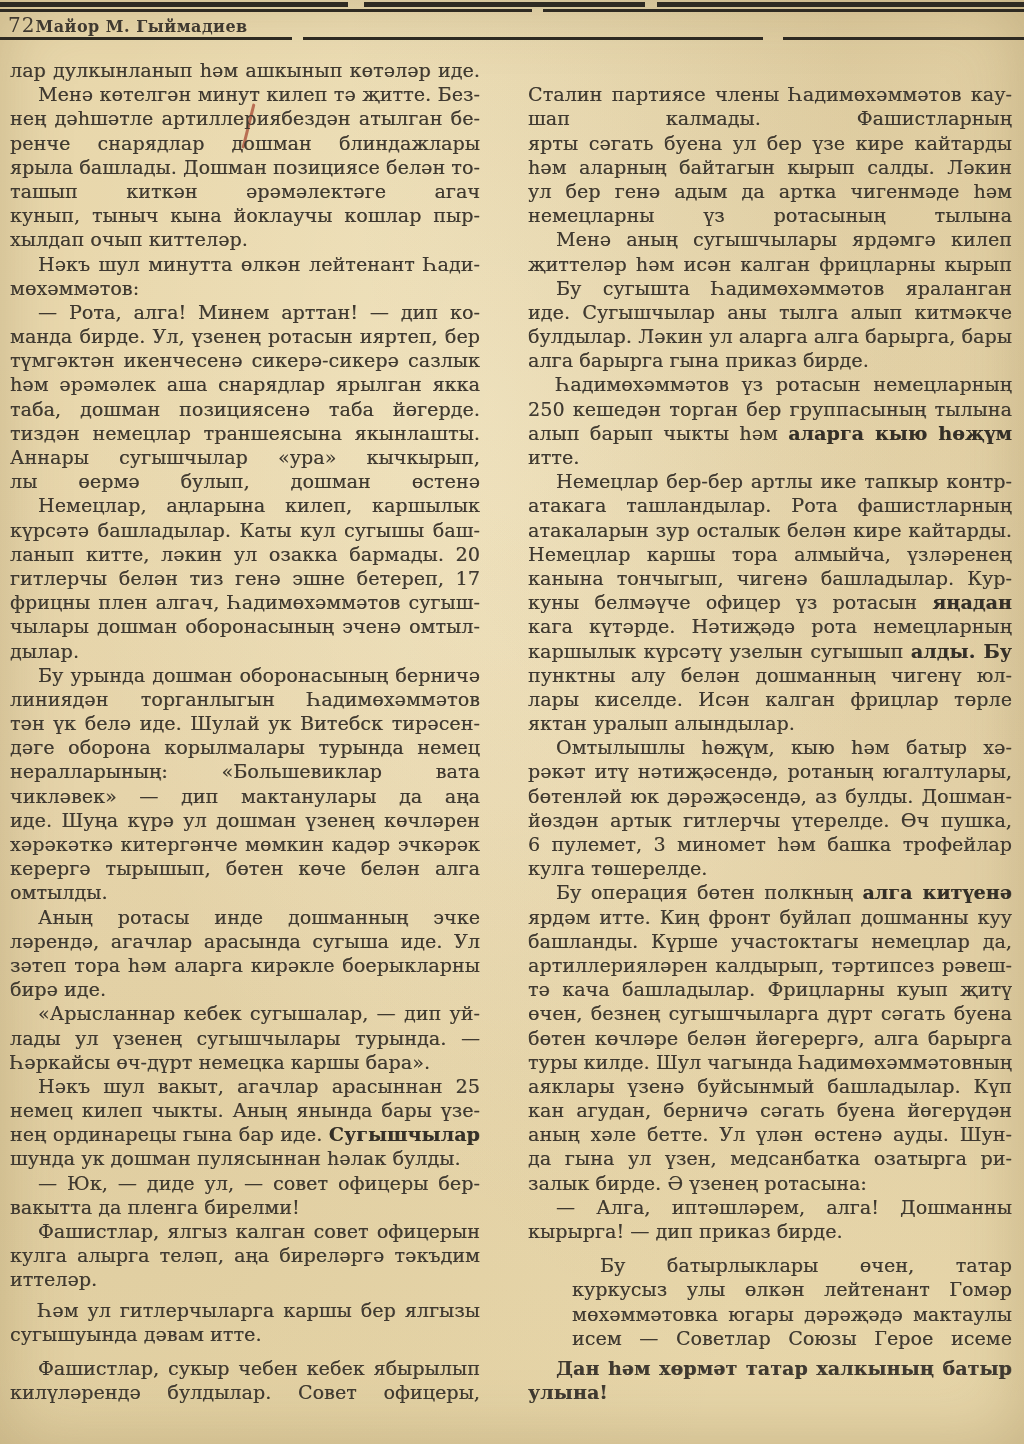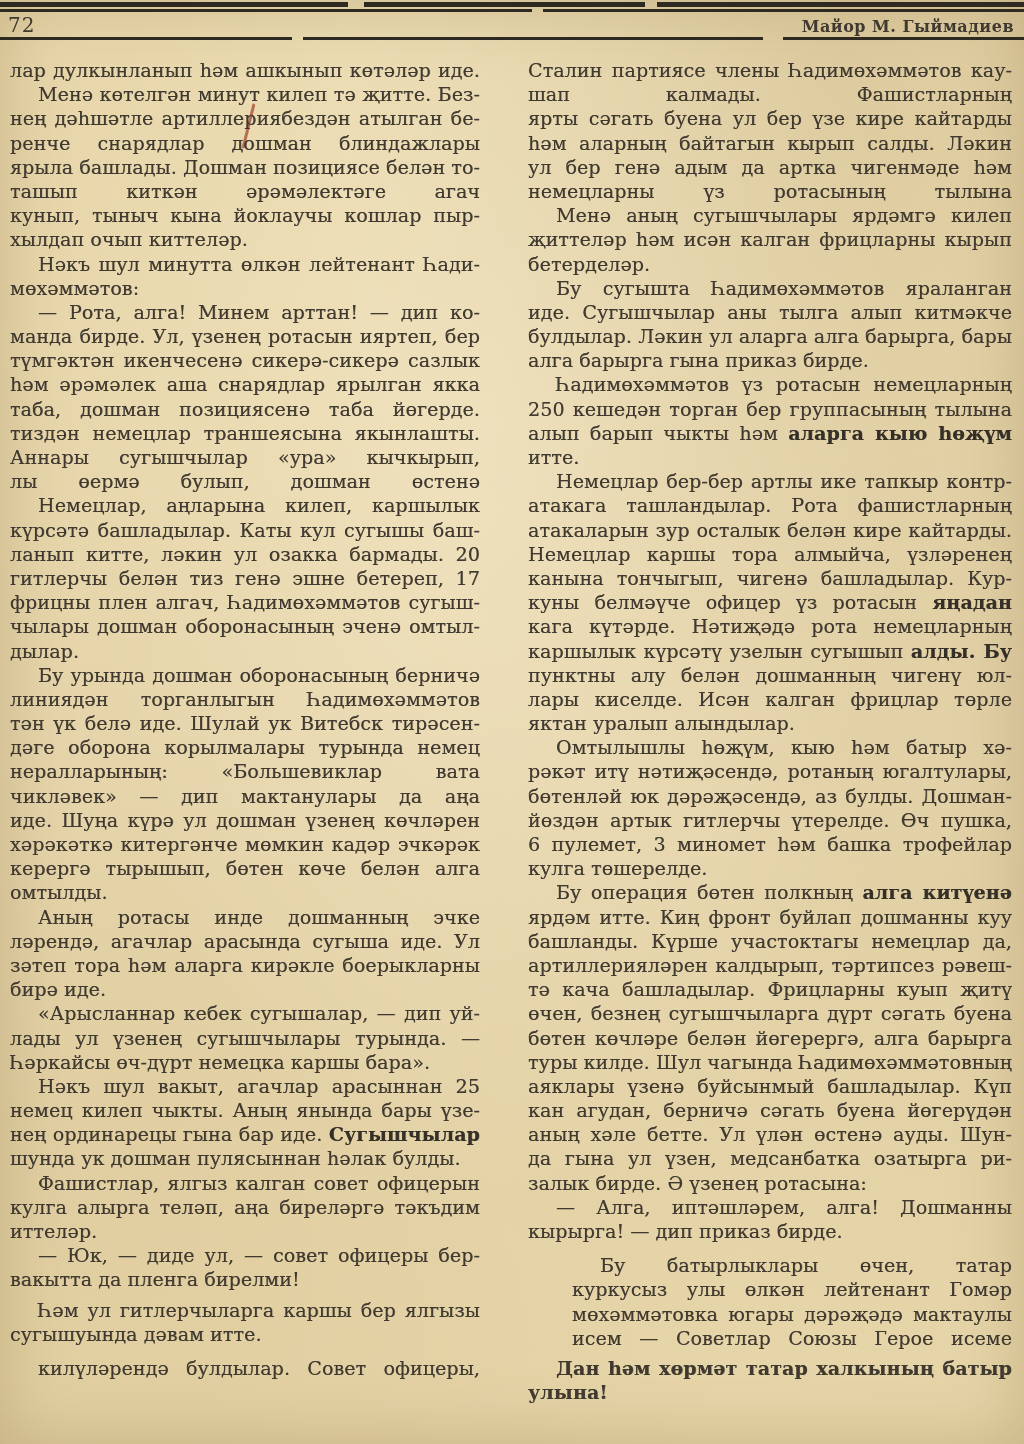--- a/index.html
+++ b/index.html
@@ -16,26 +16,26 @@
       radial-gradient(ellipse at 92% 60%, rgba(140,110,55,0.08), transparent 45%),
       linear-gradient(#e8d7ab, #ead9b0 55%, #e6d5a8);
     box-shadow: inset 0 0 70px rgba(115,88,40,0.28);
     color:var(--ink,#3f3930);
   }
   .rule-a{position:absolute;top:2px;left:0;width:100%;height:5px;
     background:linear-gradient(90deg,var(--rule) 0 34%,rgba(0,0,0,0) 34% 35.5%,var(--rule) 35.5% 63%,rgba(0,0,0,0) 63% 64.2%,var(--rule) 64.2% 100%);}
   .rule-b{position:absolute;top:9px;left:0;width:100%;height:3px;
     background:linear-gradient(90deg,var(--rule) 0 52%,rgba(0,0,0,0) 52% 53%,var(--rule) 53% 100%);}
   .header-row{position:absolute;top:13px;left:8px;right:10px;
-    display:flex;justify-content:space-between;align-items:baseline;}
+    display:flex;justify-content:flex-start;align-items:baseline;}
   .pageno{font-size:20px;letter-spacing:1px;}
   .author{font-size:16px;font-weight:bold;letter-spacing:0.5px;}
   .rule-c{position:absolute;top:37px;left:0;width:100%;height:3px;
     background:linear-gradient(90deg,var(--rule) 0 28.5%,rgba(0,0,0,0) 28.5% 29.6%,var(--rule) 29.6% 74.5%,rgba(0,0,0,0) 74.5% 76.5%,var(--rule) 76.5% 100%);}
-  .columns{position:absolute;top:58px;left:10px;right:12px;display:flex;gap:48px;}
+  .columns{position:absolute;top:58px;left:10px;right:12px;display:flex;gap:48px;align-items:flex-end;}
   .col{min-width:0;}
   .col-left{flex:0 0 470px;}
   .col-right{flex:1;}
   .para{margin:0;}
   .line{
     font-size:19px;
     line-height:24.2px;
     height:24.2px;
     overflow:hidden;
     text-align:justify;
@@ -127,49 +127,49 @@
           <div class="line"><span>лады ул үзенең сугышчылары турында. —</span></div>
           <div class="line endline"><span>Һәркайсы өч-дүрт немецка каршы бара».</span></div>
         </div>
         <div class="para indent">
           <div class="line"><span>Нәкъ шул вакыт, агачлар арасыннан 25</span></div>
           <div class="line"><span>немец килеп чыкты. Аның янында бары үзе-</span></div>
           <div class="line"><span>нең ординарецы гына бар иде. </span><span class="hv">Сугышчылар</span></div>
           <div class="line endline"><span>шунда ук дошман пулясыннан һәлак булды.</span></div>
         </div>
         <div class="para indent">
+          <div class="line"><span>— Юк, — диде ул, — совет офицеры бер-</span></div>
+          <div class="line endline"><span>вакытта да пленга бирелми!</span></div>
+        </div>
+        <div class="para indent">
           <div class="line"><span>Фашистлар, ялгыз калган совет офицерын</span></div>
           <div class="line"><span>кулга алырга теләп, аңа биреләргә тәкъдим</span></div>
           <div class="line endline"><span>иттеләр.</span></div>
         </div>
-        <div class="para indent">
-          <div class="line"><span>— Юк, — диде ул, — совет офицеры бер-</span></div>
-          <div class="line endline"><span>вакытта да пленга бирелми!</span></div>
-        </div>
         <div class="para indent" style="margin-top: 6px;">
           <div class="line"><span>Һәм ул гитлерчыларга каршы бер ялгызы</span></div>
           <div class="line endline"><span>сугышуында дәвам итте.</span></div>
         </div>
         <div class="para indent" style="margin-top: 10px;">
+          <div class="line"><span>Фашистлар, сукыр чебен кебек ябырылып</span></div>
           <div class="line"><span>килүләрендә булдылар. Совет офицеры, Ленин-</span></div>
         </div>
       </div>
     <div class="col col-right" id="col-right">
         <div class="para">
           <div class="line"><span>Сталин партиясе члены Һадимөхәммәтов кау-</span></div>
           <div class="line"><span>шап калмады. Фашистларның </span></div>
           <div class="line"><span>ярты сәгать буена ул бер үзе кире кайтарды</span></div>
           <div class="line"><span>һәм аларның байтагын кырып салды. Ләкин</span></div>
           <div class="line"><span>ул бер генә адым да артка чигенмәде һәм</span></div>
           <div class="line"><span>немецларны үз ротасының тылына </span></div>
         </div>
         <div class="para indent">
           <div class="line"><span>Менә аның сугышчылары ярдәмгә килеп</span></div>
           <div class="line"><span>җиттеләр һәм исән калган фрицларны кырып</span></div>
-          <div class="line endline"><span>бетерделәр.</span></div>
         </div>
         <div class="para indent">
           <div class="line"><span>Бу сугышта Һадимөхәммәтов яраланган</span></div>
           <div class="line"><span>иде. Сугышчылар аны тылга алып китмәкче</span></div>
           <div class="line"><span>булдылар. Ләкин ул аларга алга барырга, бары</span></div>
           <div class="line endline"><span>алга барырга гына приказ бирде.</span></div>
         </div>
         <div class="para indent">
           <div class="line"><span>Һадимөхәммәтов үз ротасын немецларның</span></div>
           <div class="line"><span>250 кешедән торган бер группасының тылына</span></div>

